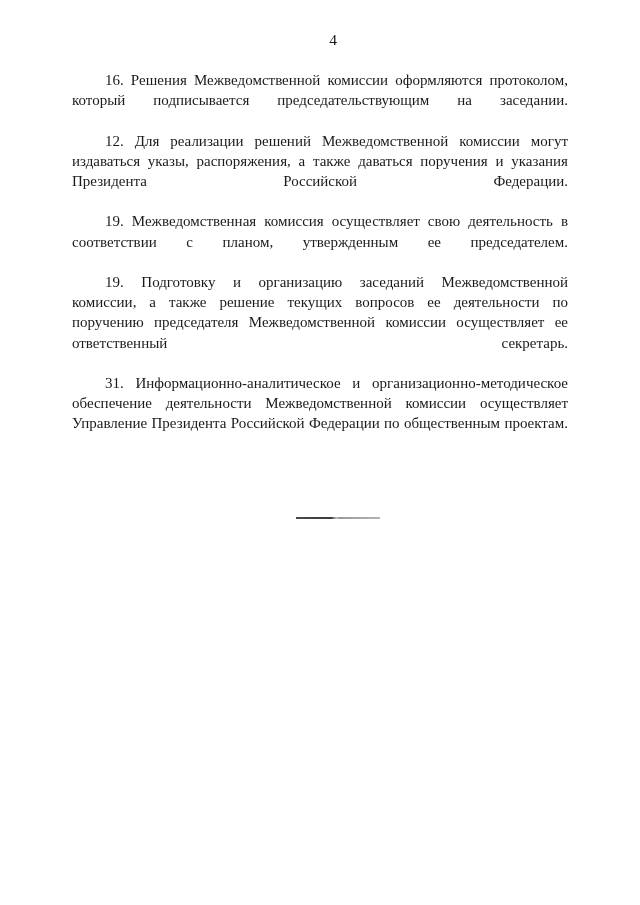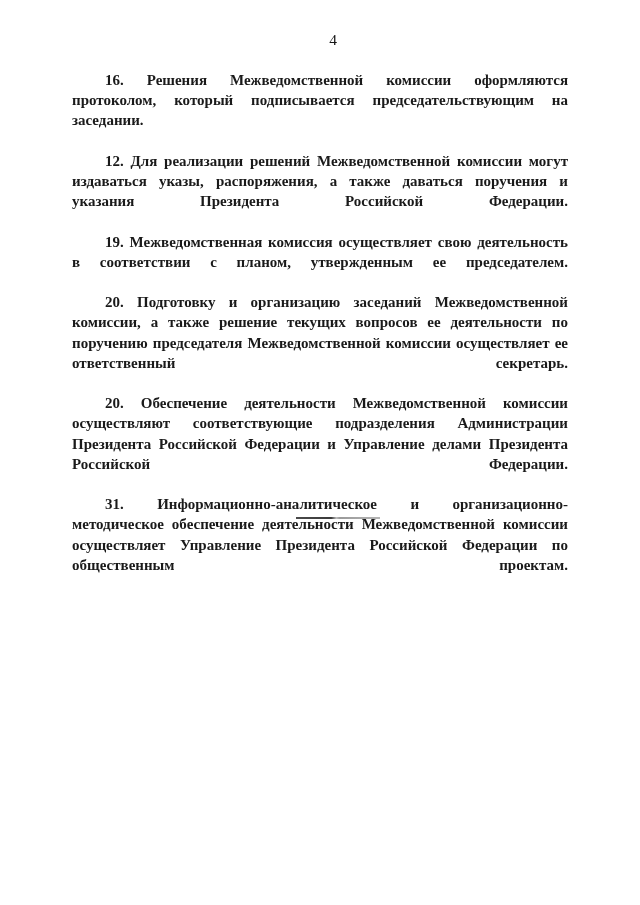--- a/index.html
+++ b/index.html
@@ -49,21 +49,20 @@
   .para {
     margin: 0;
     text-align: justify;
     text-justify: inter-word;
     text-indent: 33px;
     font-size: 15px;
     line-height: 20.2px;
     color: #1a1a1a;
     hyphens: none;
     word-spacing: 0.02em;
-    font-weight: bold;
   }
 
   
   .para::after {
     content: "";
     display: inline-block;
     width: 100%;
   }
 
   
@@ -94,22 +93,21 @@
 <body>
 
 <div class="page">
 
   <div class="page-number">4</div>
 
   <div class="text-column">
     <p class="para">16. Решения Межведомственной комиссии оформляются протоколом, который подписывается председательствующим на заседании.</p>
     <p class="para">12. Для реализации решений Межведомственной комиссии могут издаваться указы, распоряжения, а также даваться поручения и указания Президента Российской Федерации.</p>
     <p class="para">19. Межведомственная комиссия осуществляет свою деятельность в соответствии с планом, утвержденным ее председателем.</p>
-    <p class="para">20. Подготовку и организацию заседаний Межведомственной комиссии, а также решение текущих вопросов ее деятельности по поручению председателя Межведомственной комиссии осуществляет ее ответственный секретарь.</p>
-    <p class="para">20. Обеспечение деятельности Межведомственной комиссии осуществляют соответствующие подразделения Администрации Президента Российской Федерации и Управление делами Президента Российской Федерации.</p>
+    <p class="para">19. Подготовку и организацию заседаний Межведомственной комиссии, а также решение текущих вопросов ее деятельности по поручению председателя Межведомственной комиссии осуществляет ее ответственный секретарь.</p>
     <p class="para">31. Информационно-аналитическое и организационно-методическое обеспечение деятельности Межведомственной комиссии осуществляет Управление Президента Российской Федерации по общественным проектам.</p>
   </div>
 
   <div class="rule-wrap">
     <div class="rule"></div>
   </div>
 
 </div>
 
 </body></html>

